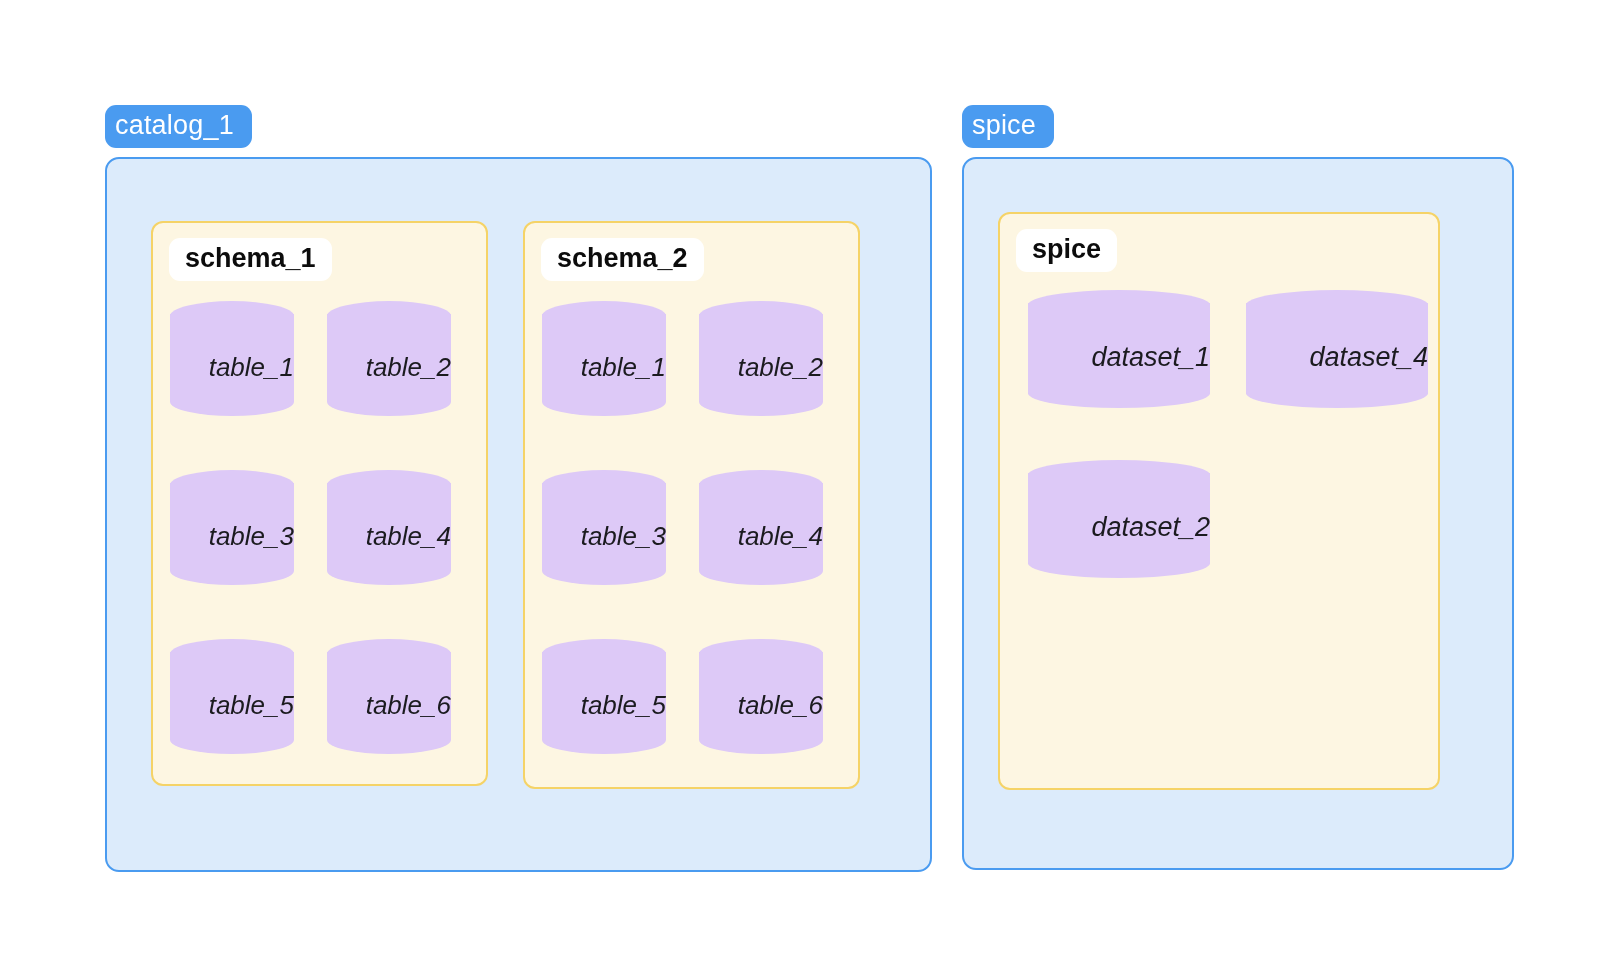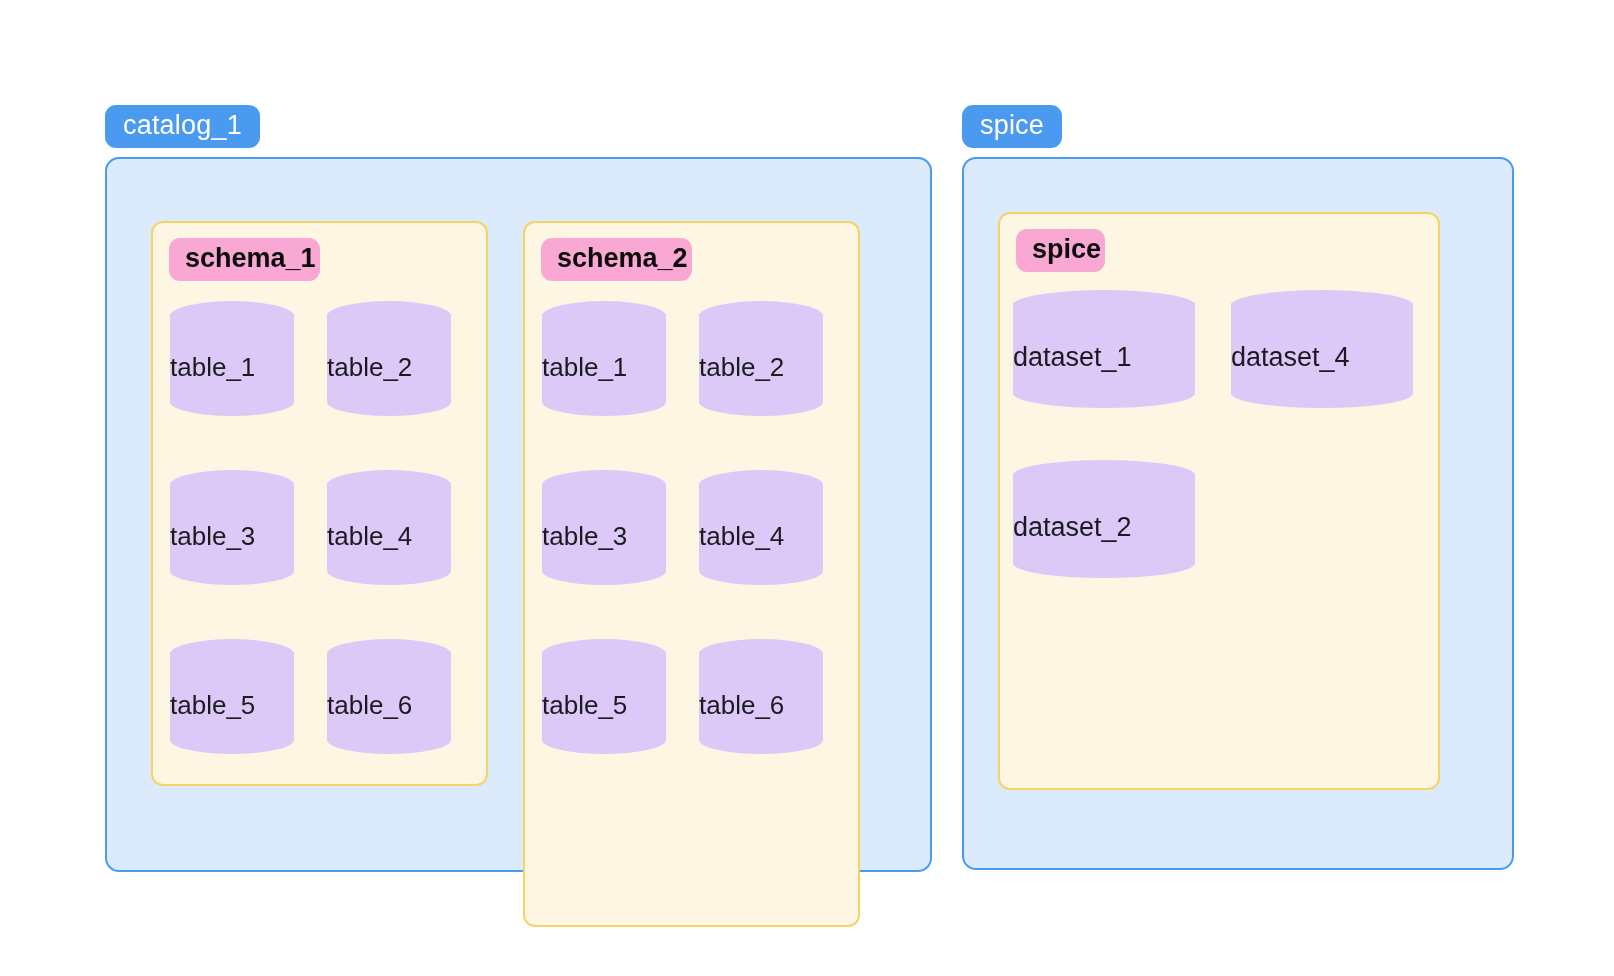--- a/index.html
+++ b/index.html
@@ -21,21 +21,21 @@
   }
   .catalog-label {
     position: absolute;
     top: 0;
     left: 0;
     background: #4a9bf0;
     color: #ffffff;
     font-size: 27px;
     font-weight: 400;
     letter-spacing: 0.2px;
-    padding: 7px 18px 9px 18px;
+    padding: 7px 18px 9px 10px;
     border-radius: 11px;
     line-height: 1;
     white-space: nowrap;
   }
   .catalog-box {
     position: absolute;
     left: 0;
     top: 52px;
     background: #dcebfb;
     border: 2px solid #4a9bf0;
@@ -48,41 +48,42 @@
     position: absolute;
     background: #fdf6e2;
     border: 2px solid #f5d367;
     border-radius: 12px;
     box-sizing: border-box;
   }
   .schema-label {
     position: absolute;
     left: 16px;
     top: 15px;
-    background: #f9a8d4;
+    background: #ffffff;
     color: #0c0c0c;
     font-size: 27px;
     font-weight: 700;
-    padding: 7px 4px 9px 16px;
+    padding: 7px 16px 9px 16px;
     border-radius: 11px;
     line-height: 1;
     white-space: nowrap;
   }
 
   
   .cyl-grid {
     position: absolute;
     display: grid;
   }
 
   .cyl {
     position: relative;
     display: flex;
     align-items: center;
-    justify-content: flex-start;
+    justify-content: flex-end;
+    font-style: italic;
   }
   .cyl .body {
     position: absolute;
     left: 0;
     right: 0;
     top: 13px;
     bottom: 0;
     background: #ddc9f7;
     border-radius: 0 0 50% 50% / 0 0 14% 14%;
   }
@@ -147,21 +148,21 @@
           <span class="cyl-text">table_5</span>
         </div>
         <div class="cyl">
           <div class="top"></div>
           <div class="body"></div>
           <span class="cyl-text">table_6</span>
         </div>
       </div>
     </div>
 
-    <div class="schema-panel" style="left:416px; top:62px; width:337px; height:706px;">
+    <div class="schema-panel" style="left:416px; top:62px; width:337px; height:568px;">
       <div class="schema-label">schema_2</div>
       <div class="cyl-grid" style="left:17px; top:78px; width:303px; height:470px;
                   grid-template-columns:124px 124px; grid-template-rows:115px 115px 115px;
                   column-gap:33px; row-gap:54px;">
         <div class="cyl">
           <div class="top"></div>
           <div class="body"></div>
           <span class="cyl-text">table_1</span>
         </div>
         <div class="cyl">
@@ -196,21 +197,21 @@
 </div>
 
 <div class="catalog-group" style="left:962px; top:105px; width:648px; height:767px;">
 
   <div class="catalog-label">spice</div>
 
   <div class="catalog-box" style="width:552px; height:713px;">
 
     <div class="schema-panel" style="left:34px; top:53px; width:442px; height:578px;">
       <div class="schema-label">spice</div>
-      <div class="cyl-grid" style="left:13px; top:76px; width:400px; height:478px;
+      <div class="cyl-grid" style="left:28px; top:76px; width:400px; height:478px;
                   grid-template-columns:182px 182px; grid-template-rows:118px 118px 118px;
                   column-gap:36px; row-gap:52px;">
         <div class="cyl wide">
           <div class="top"></div>
           <div class="body"></div>
           <span class="cyl-text">dataset_1</span>
         </div>
         <div class="cyl wide">
           <div class="top"></div>
           <div class="body"></div>

